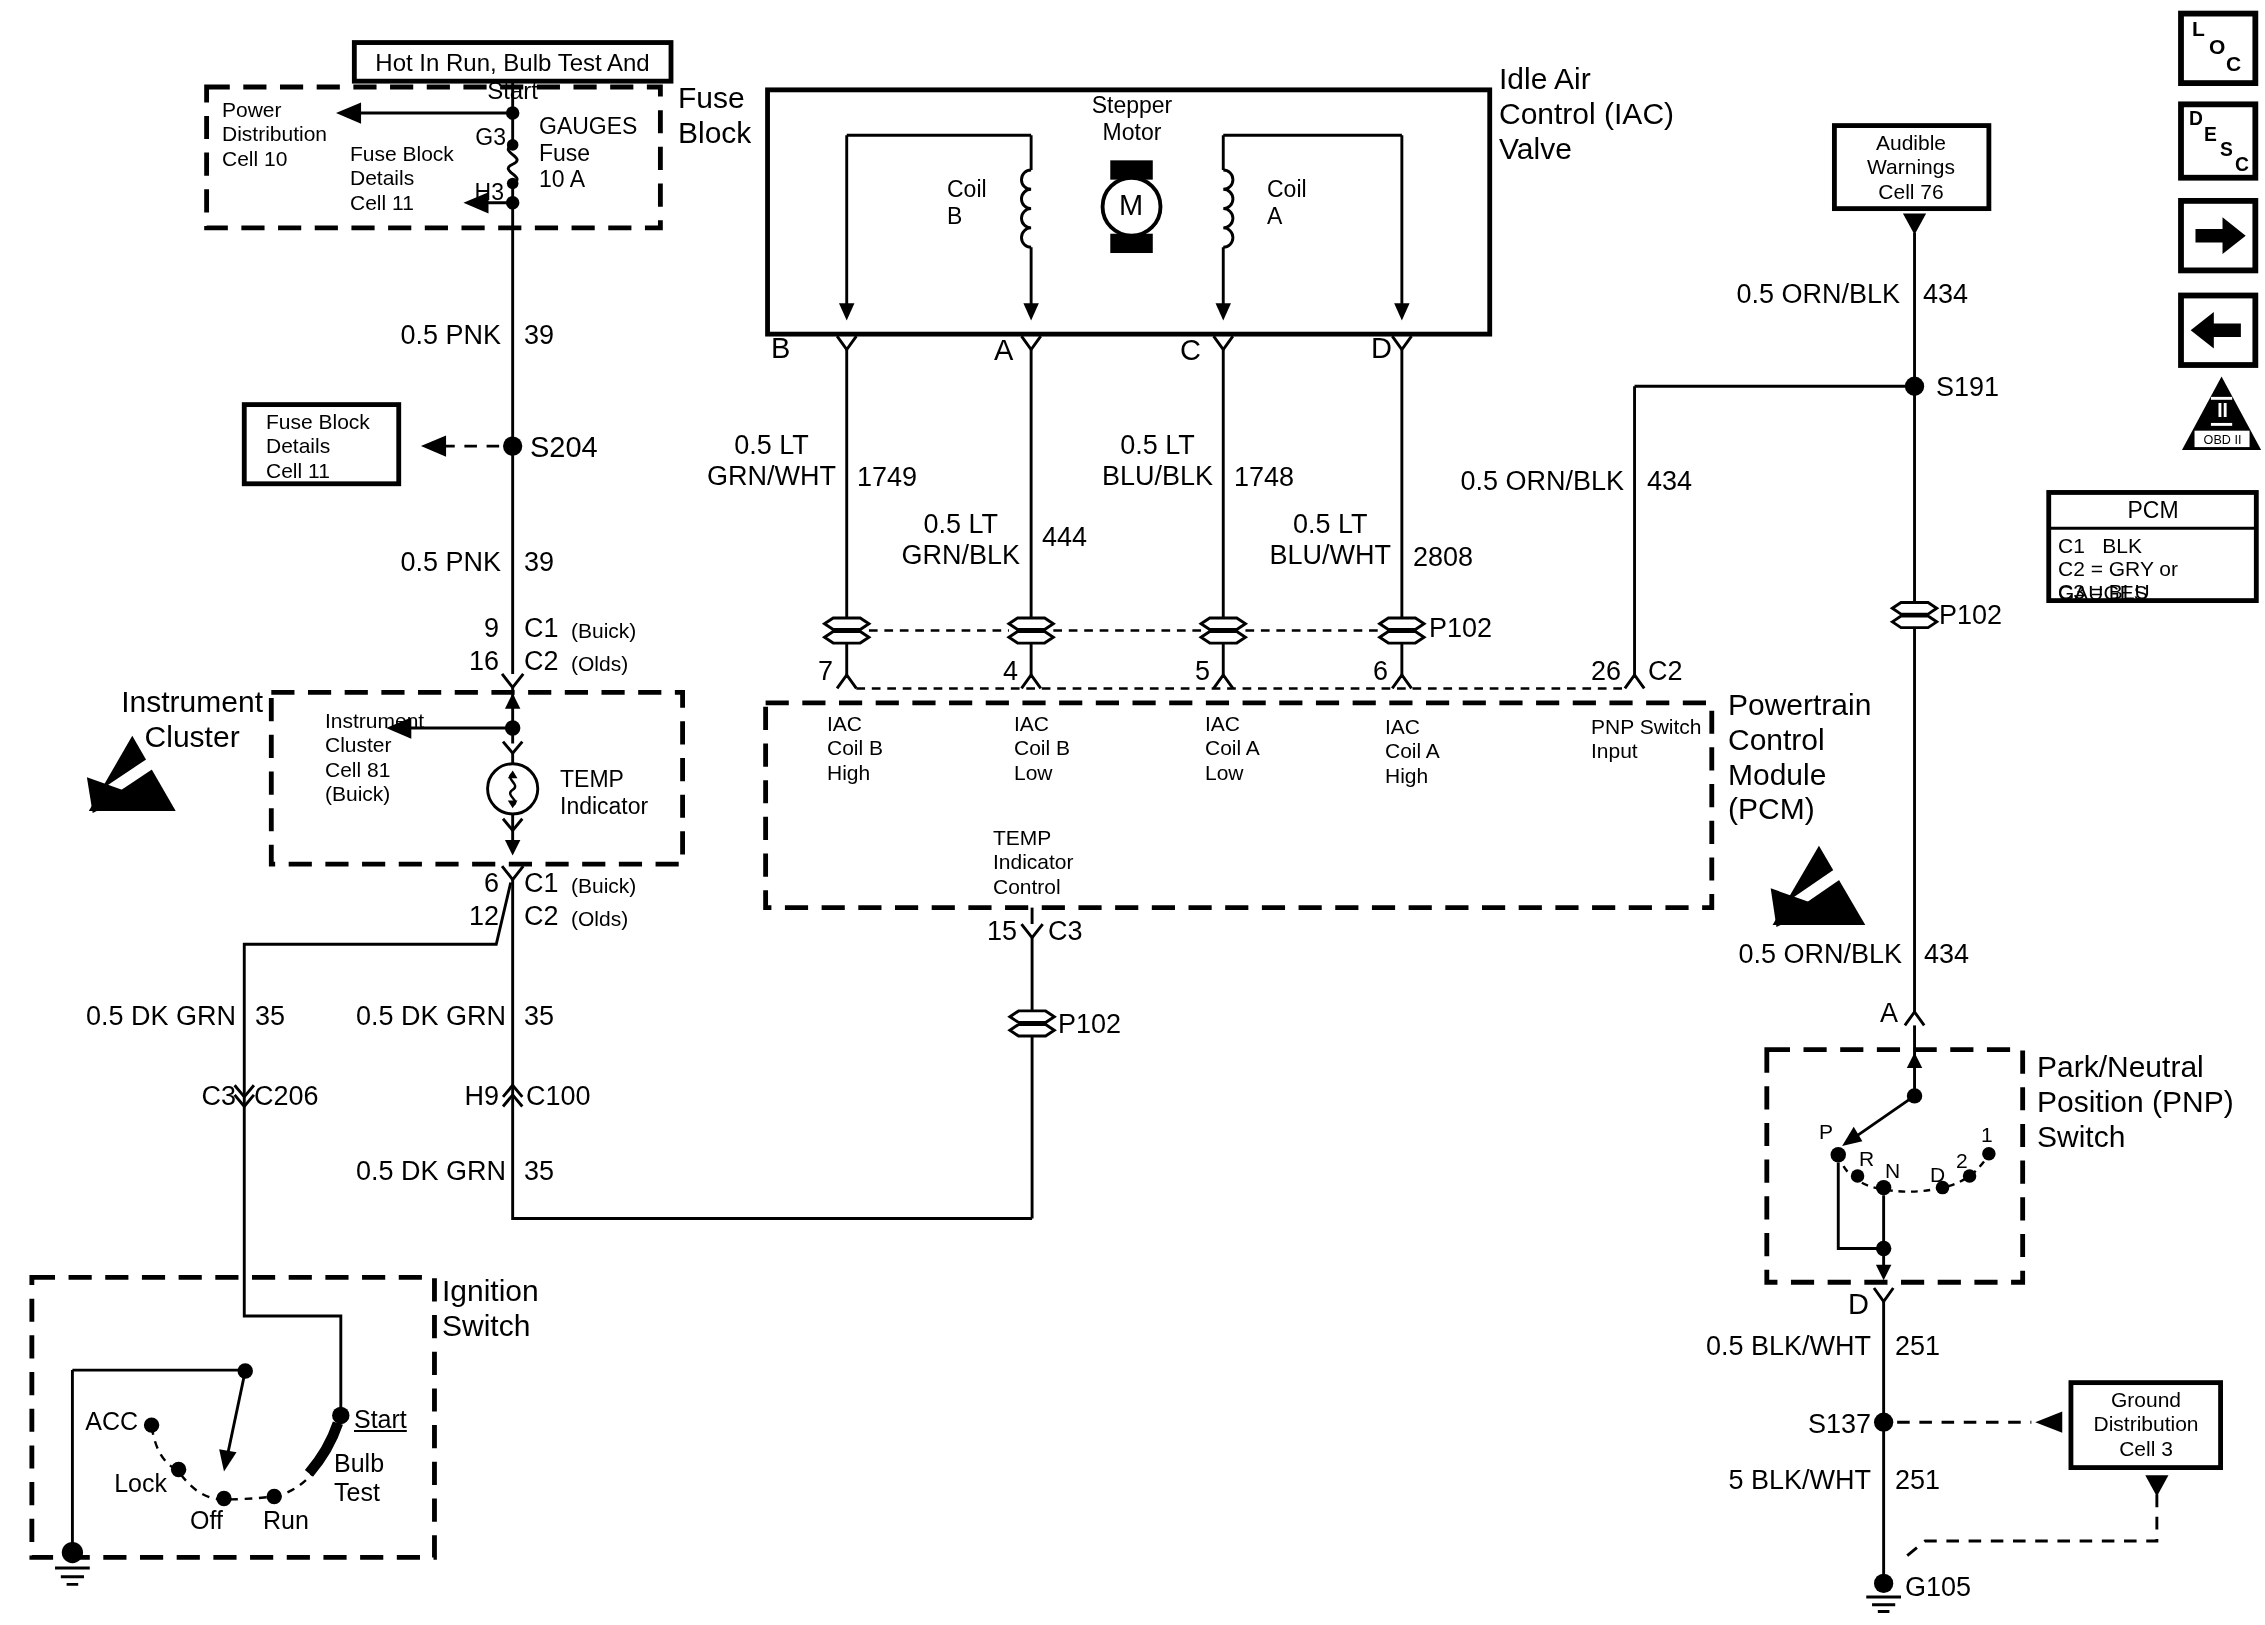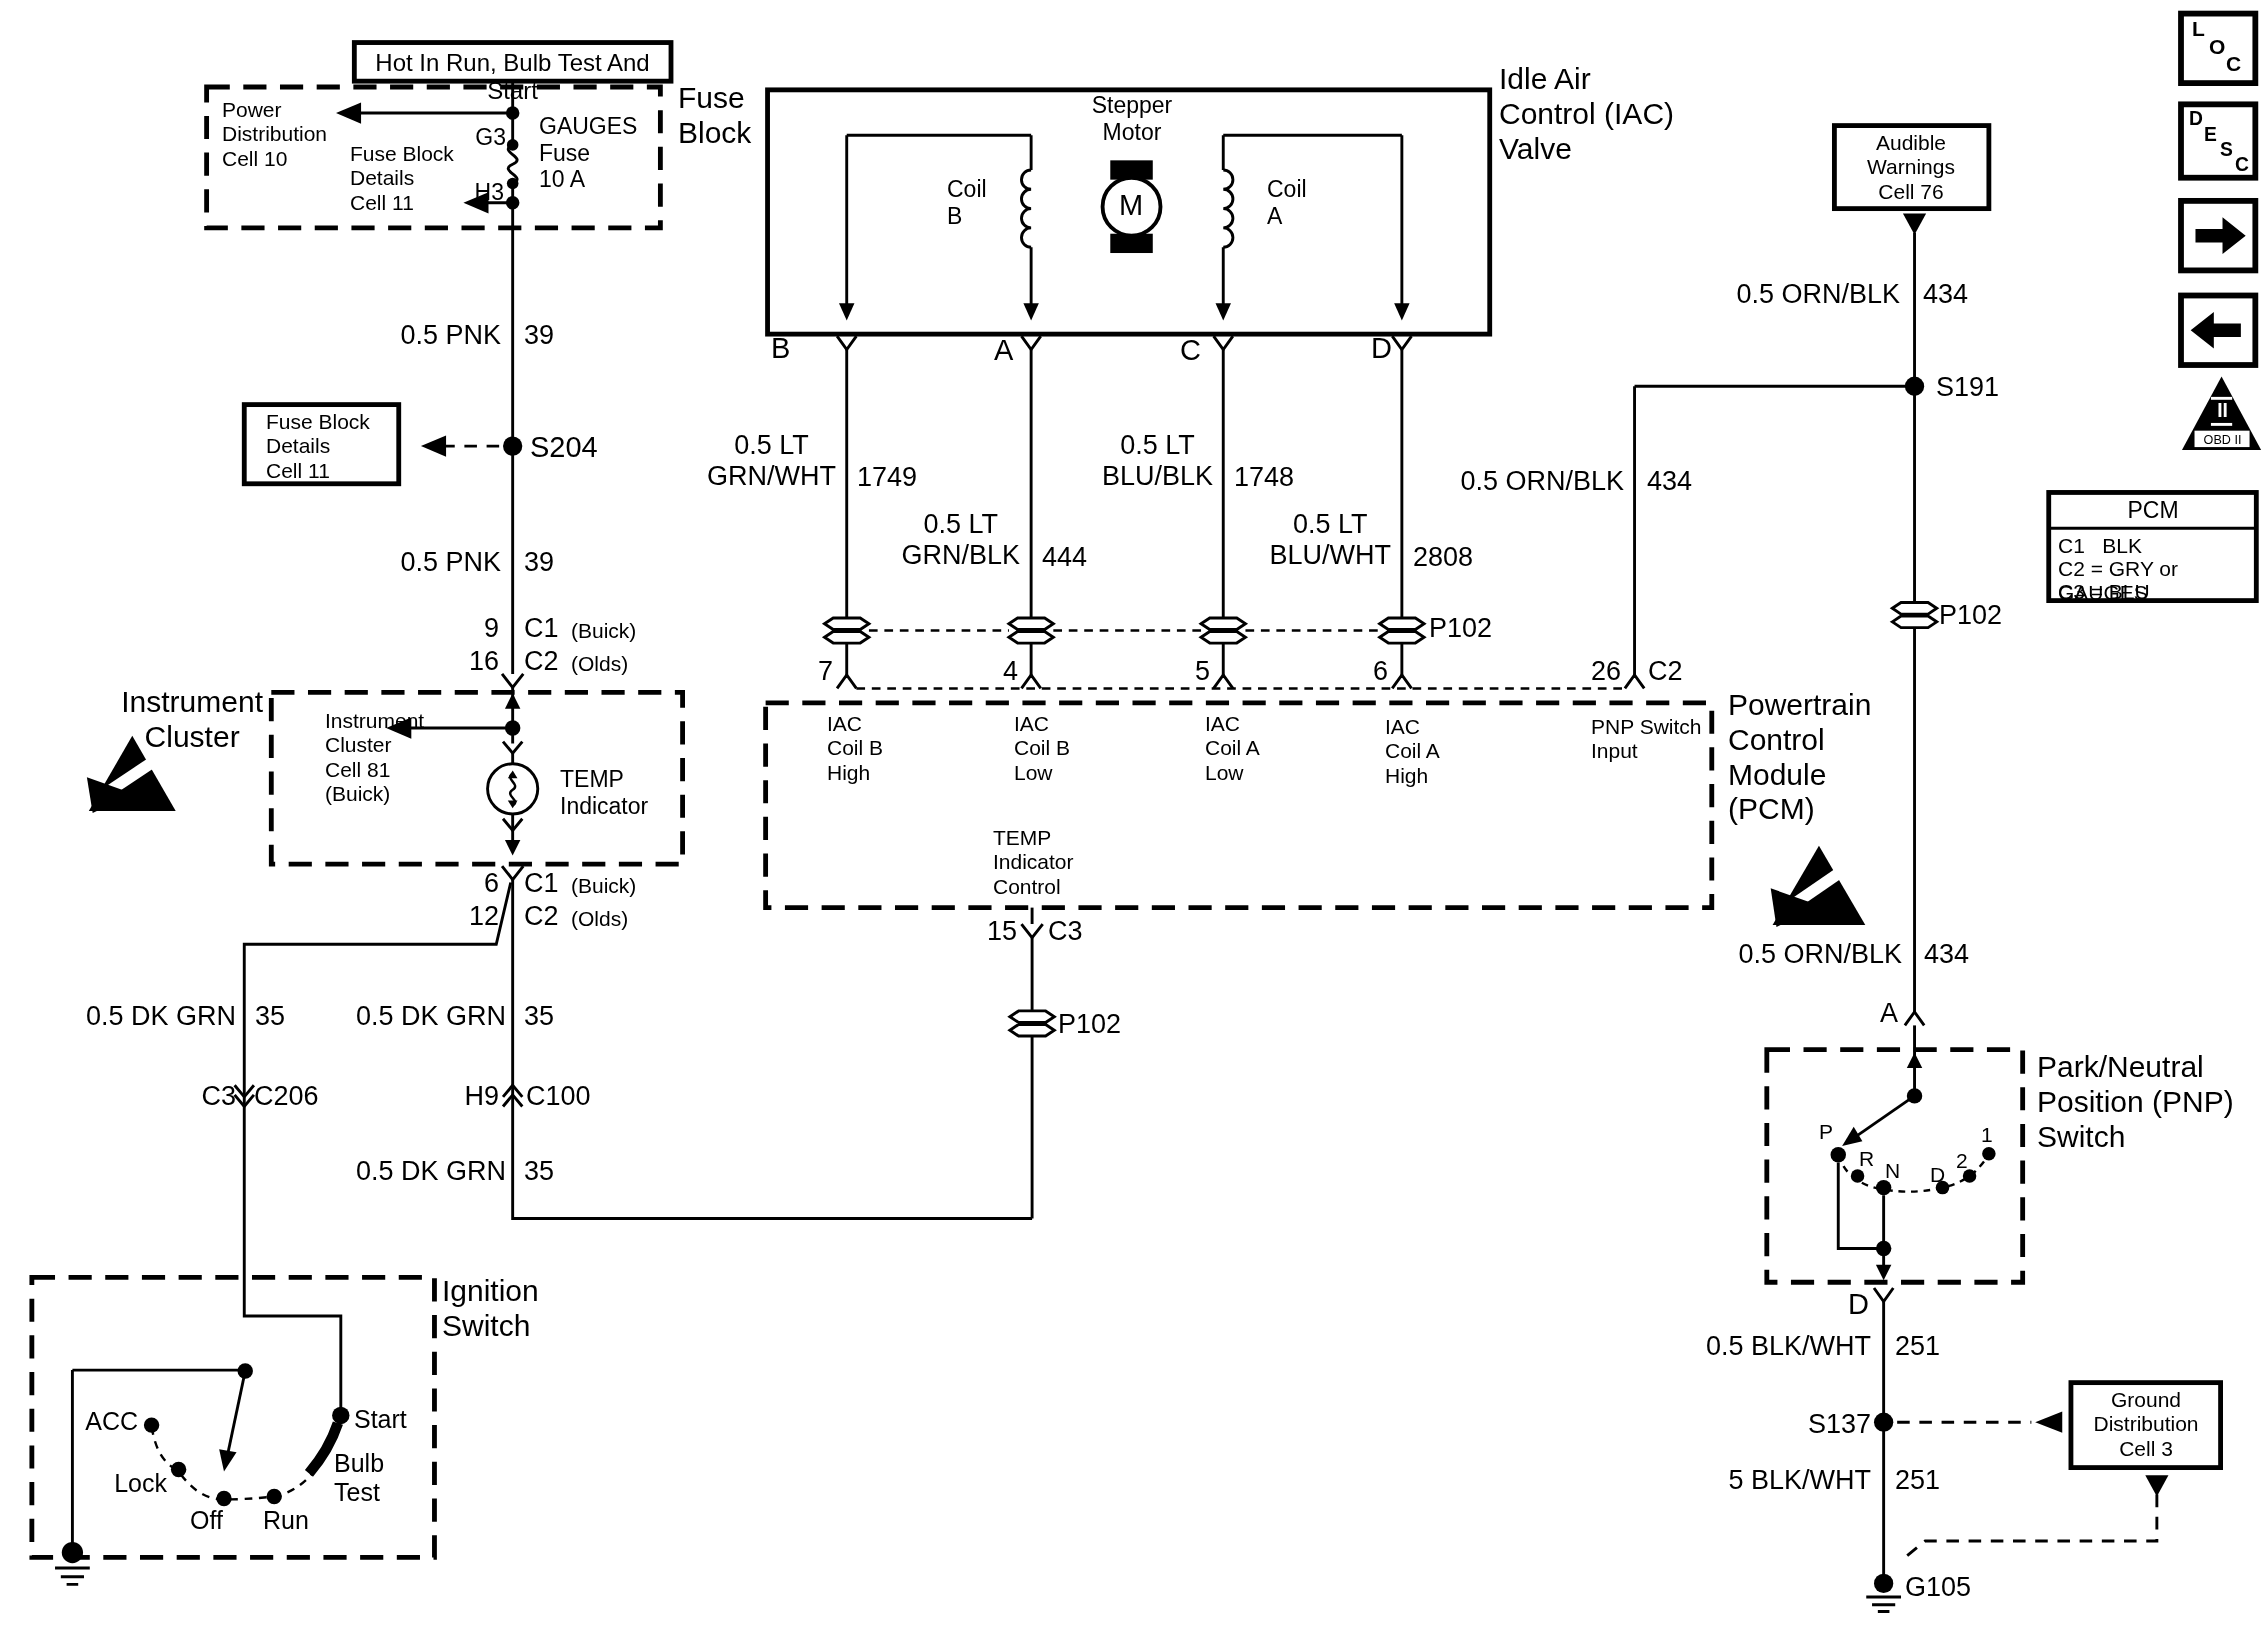--- a/index.html
+++ b/index.html
@@ -282,30 +282,30 @@
 <div class="lbl fs28" style="left:526px;top:1081px;">C100</div>
 <div class="lbl fs28 r" style="right:1759px;top:1156px;">0.5 DK GRN</div>
 <div class="lbl fs28" style="left:524px;top:1156px;">35</div>
 
 <div class="lbl fs31" style="left:442px;top:1274px;">Ignition
 Switch</div>
 <div class="lbl fs26 r" style="right:2127px;top:1407px;">ACC</div>
 <div class="lbl fs26 r" style="right:2098px;top:1469px;">Lock</div>
 <div class="lbl fs26" style="left:190px;top:1506px;">Off</div>
 <div class="lbl fs26" style="left:263px;top:1506px;">Run</div>
-<div class="lbl fs26" style="left:354px;top:1405px;">Start</div>
+<div class="lbl fs26" style="left:354px;top:1405px;text-decoration:underline;">Start</div>
 <div class="lbl fs26" style="left:334px;top:1449px;">Bulb
 Test</div>
 
 <div class="lbl fs28 r" style="right:1429px;top:430px;">0.5 LT
 GRN/WHT</div>
 <div class="lbl fs28" style="left:857px;top:462px;">1749</div>
 <div class="lbl fs28 r" style="right:1245px;top:509px;">0.5 LT
 GRN/BLK</div>
-<div class="lbl fs28" style="left:1042px;top:542px;">444</div>
+<div class="lbl fs28" style="left:1042px;top:522px;">444</div>
 <div class="lbl fs28 r" style="right:1052px;top:430px;">0.5 LT
 BLU/BLK</div>
 <div class="lbl fs28" style="left:1234px;top:462px;">1748</div>
 <div class="lbl fs28 r" style="right:874px;top:509px;">0.5 LT
 BLU/WHT</div>
 <div class="lbl fs28" style="left:1413px;top:542px;">2808</div>
 <div class="lbl fs28 r" style="right:641px;top:466px;">0.5 ORN/BLK</div>
 <div class="lbl fs28" style="left:1647px;top:466px;">434</div>
 
 <div class="lbl fs28" style="left:1429px;top:613px;">P102</div>

